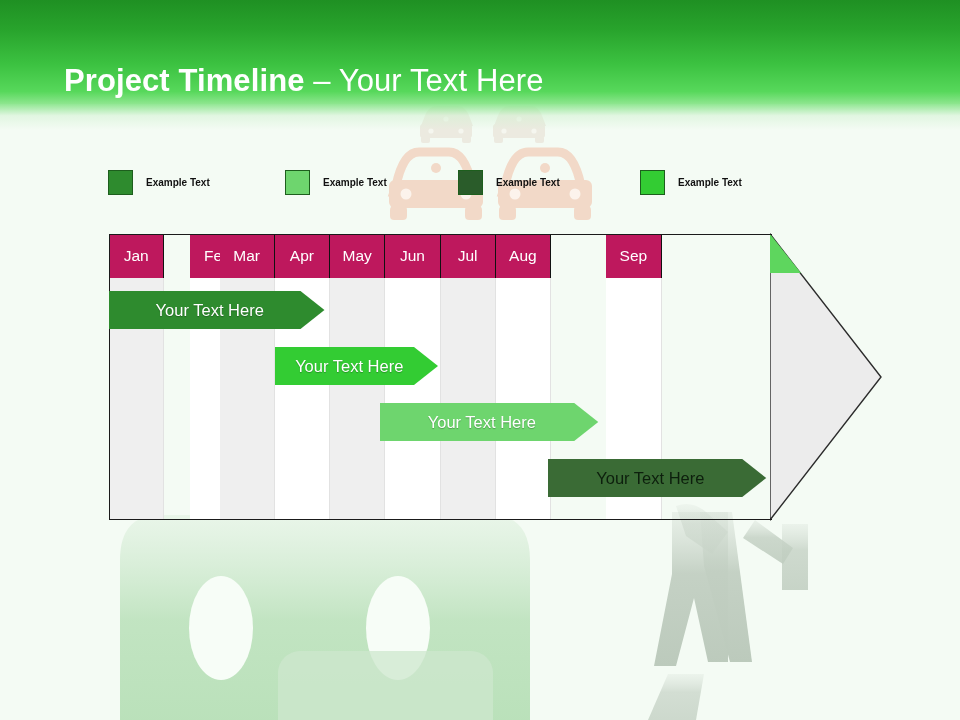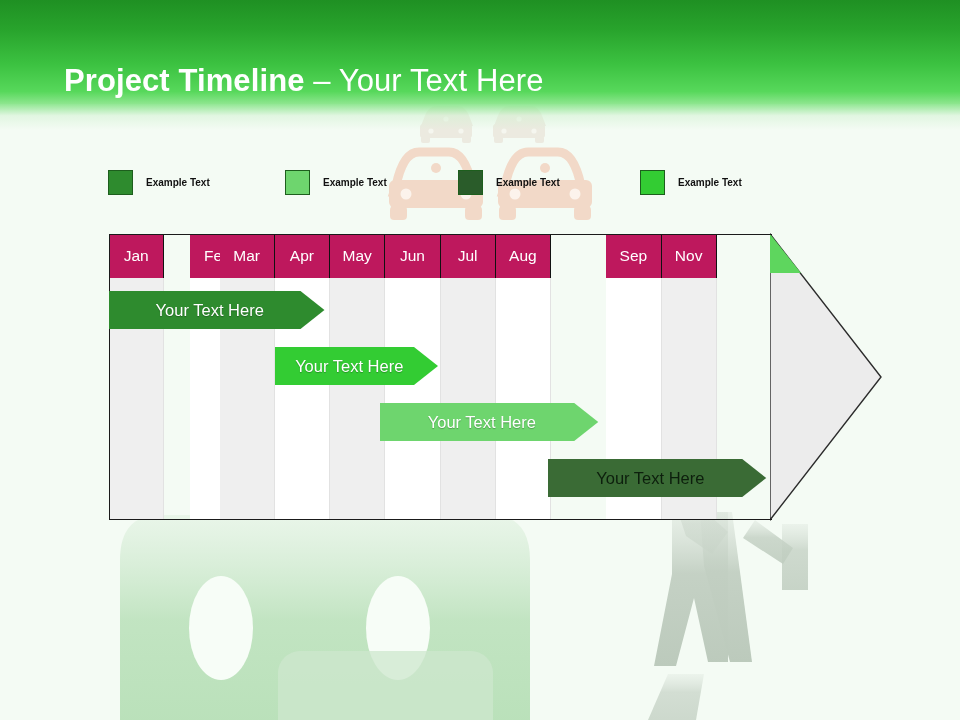--- a/index.html
+++ b/index.html
@@ -210,25 +210,20 @@
         <div class="col even" style="left: 386.75px; width: 55.25px;">
           <div class="stripe"></div>
           <div class="vline"></div>
           <div class="head">Aug</div>
         </div>
         <div class="col even" style="left: 497.25px; width: 55.25px;">
           <div class="stripe"></div>
           <div class="vline"></div>
           <div class="head">Sep</div>
         </div>
-        <div class="col odd" style="left: 552.5px; width: 55.25px;">
-          <div class="stripe"></div>
-          <div class="vline"></div>
-          <div class="head">Nov</div>
-        </div>
       </div>
 
     <svg class="arrowhead" viewBox="0 0 112 288" xmlns="http://www.w3.org/2000/svg">
       <path d="M0 1 L111 144 L0 287 Z" fill="#ececec" stroke="#2b2b2b" stroke-width="1.4"></path>
       <path d="M0 1 L31 40 L0 40 Z" fill="#5ed65e" stroke="none"></path>
     </svg>
 
     <div class="chart-frame"></div>
 
     <div id="bars">

